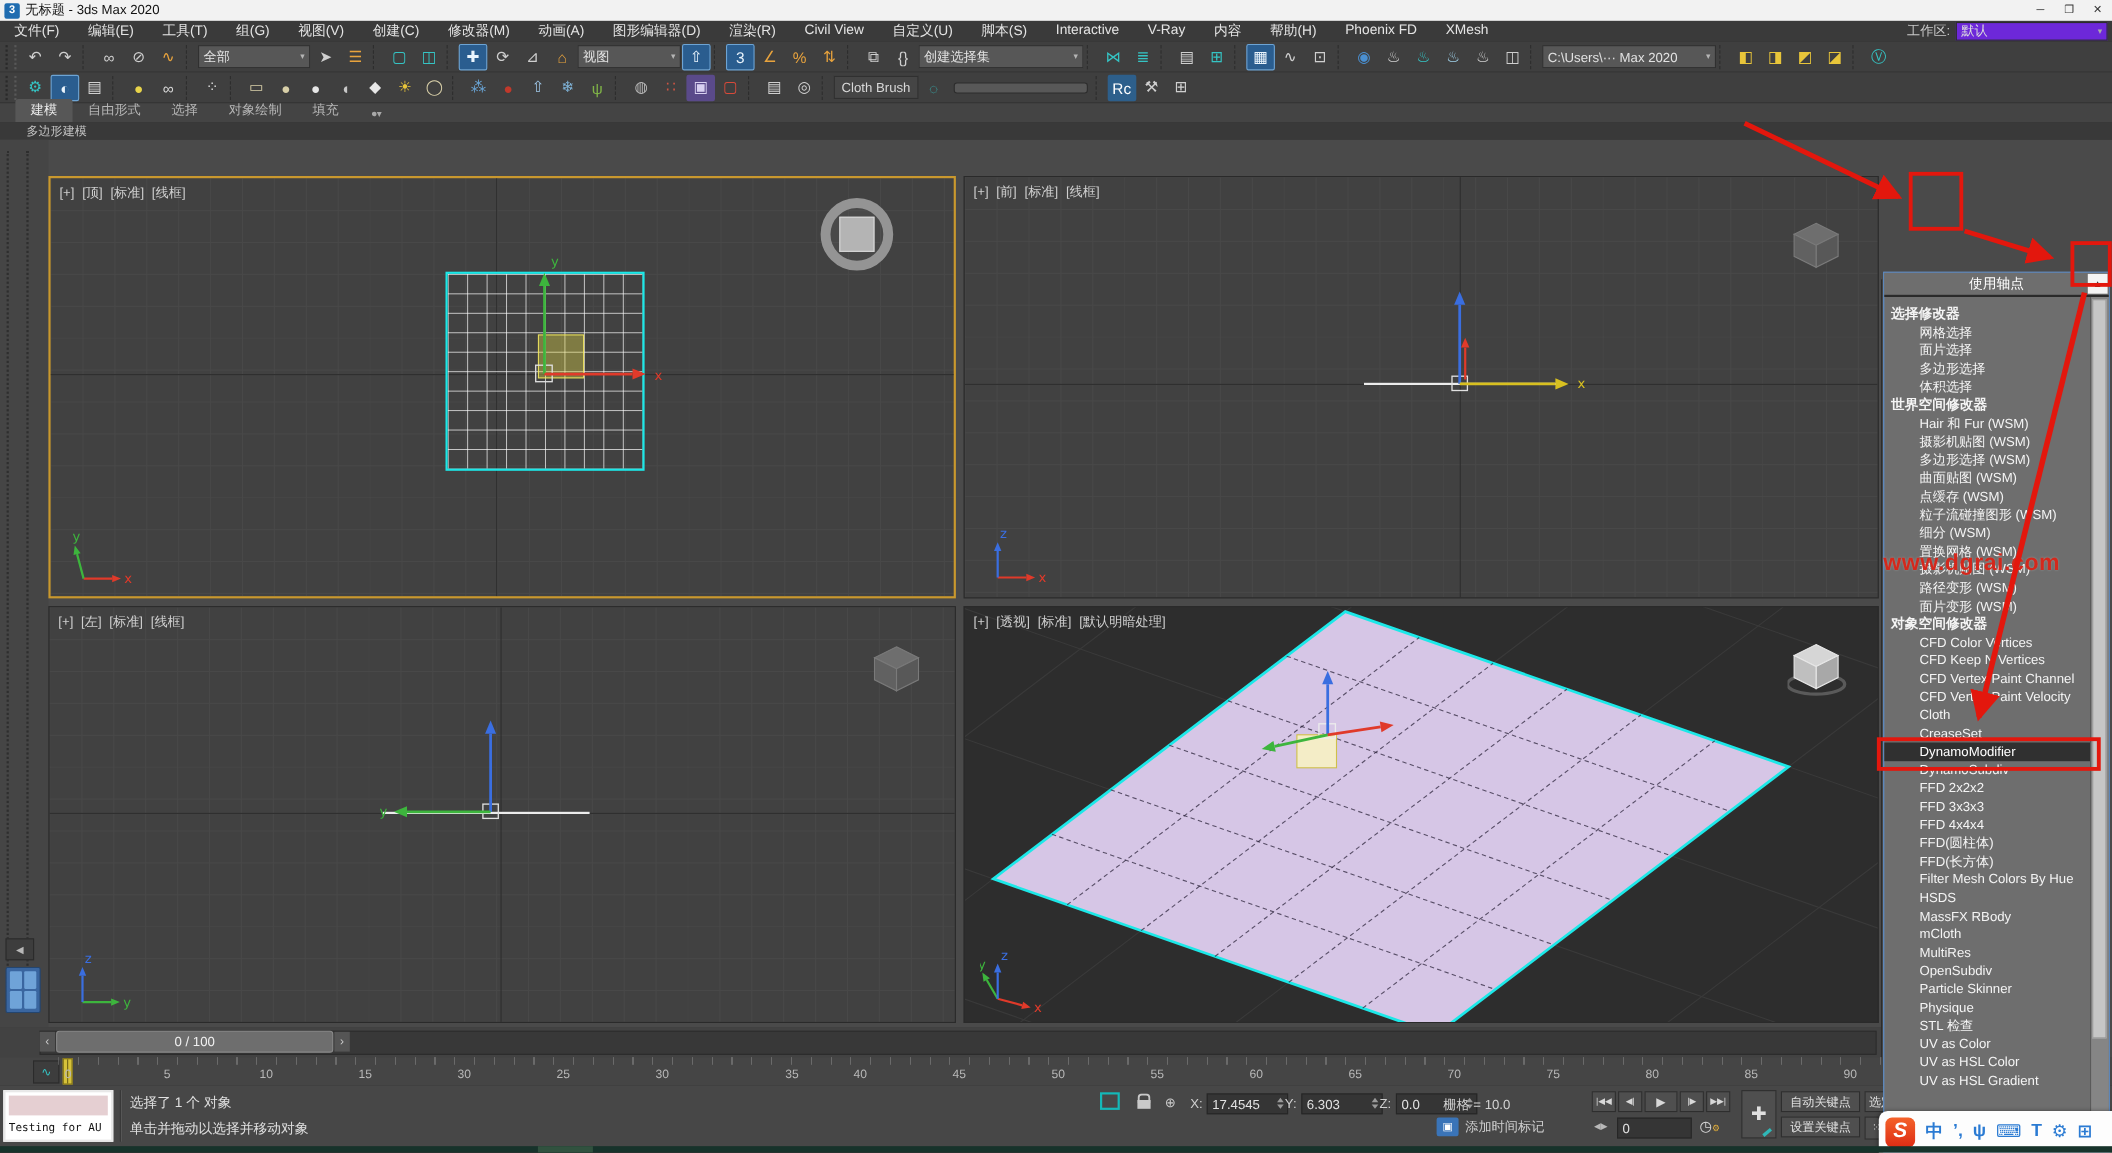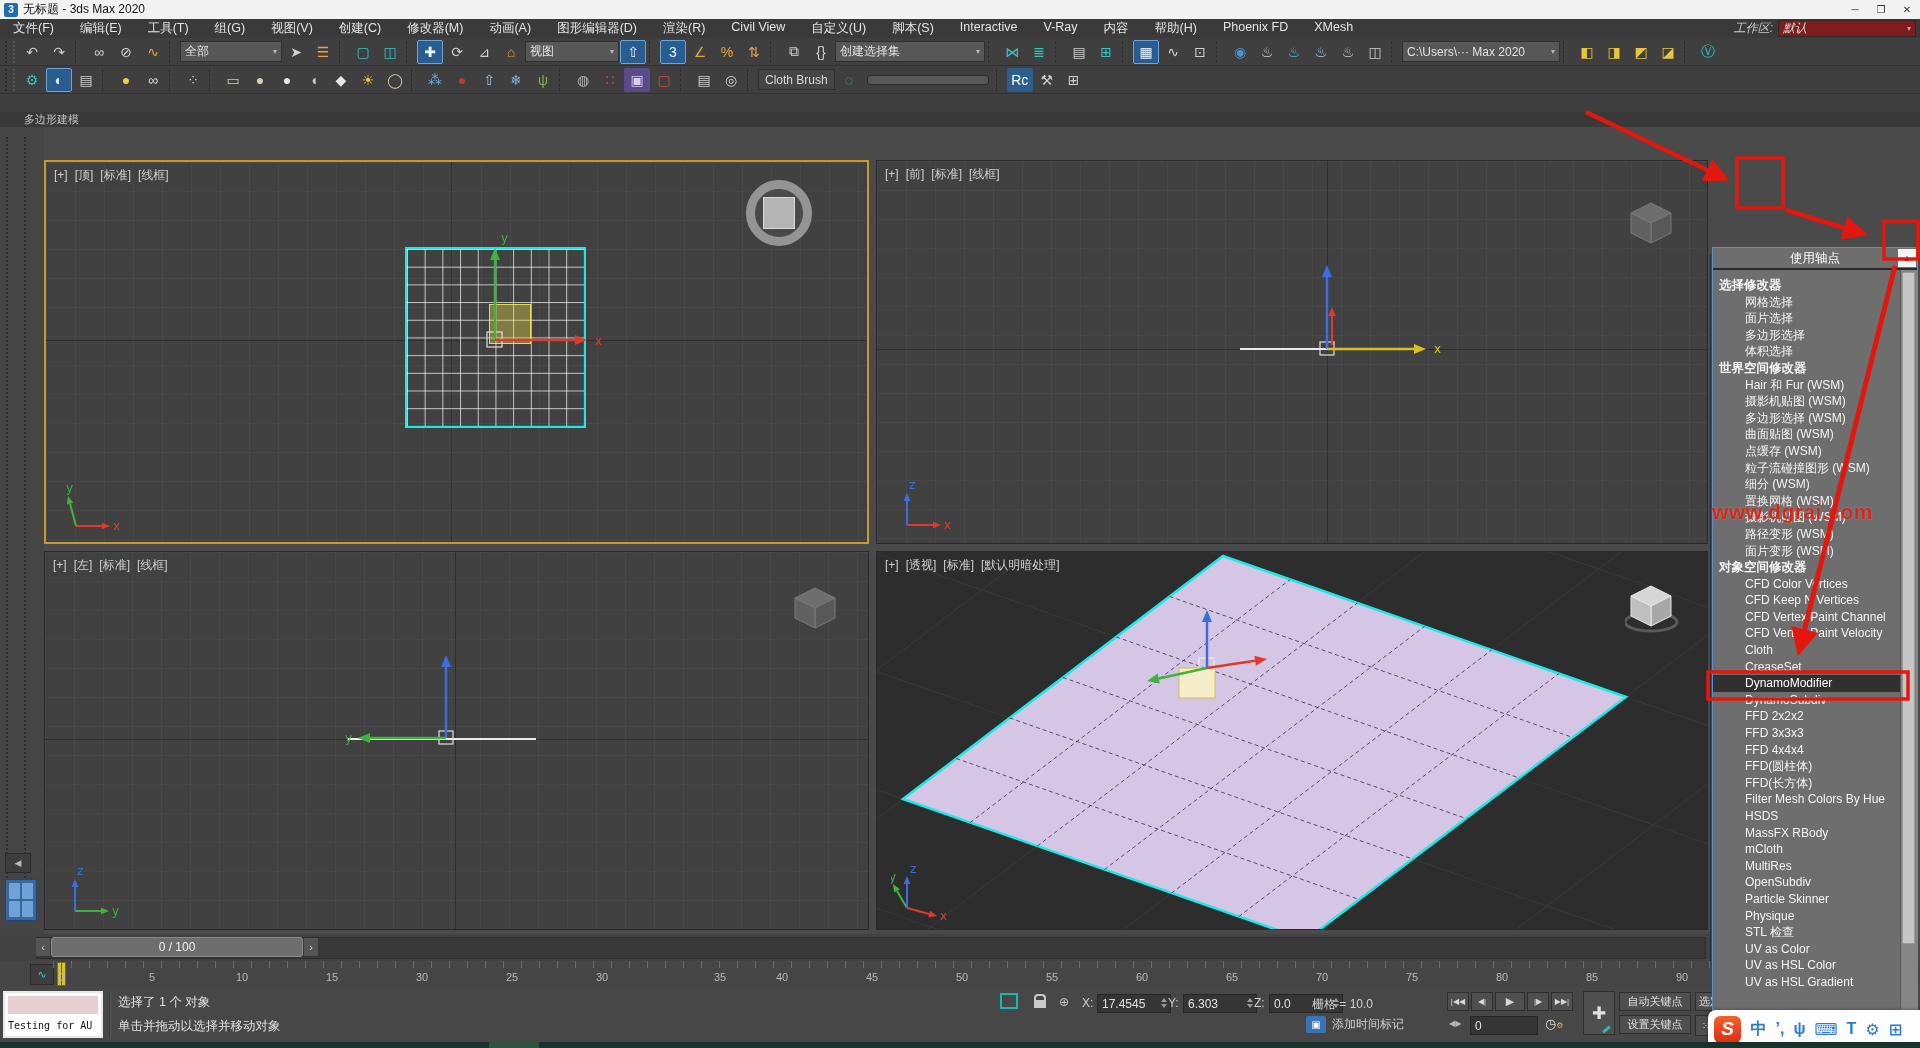--- a/index.html
+++ b/index.html
@@ -10,23 +10,23 @@
   
   #titlebar{left:0;top:0;width:1920px;height:19px;background:#f2f2f2;color:#111;display:flex;align-items:center;}
   #appbadge{width:14px;height:14px;margin:0 5px 0 4px;background:#1f6cb0;color:#fff;font-size:10px;font-weight:bold;
             display:flex;align-items:center;justify-content:center;border-radius:2px;}
   #wintitle{font-size:12px;}
   #winbtns{margin-left:auto;display:flex;}
   .winbtn{width:26px;height:19px;display:flex;align-items:center;justify-content:center;color:#333;font-size:10px;}
   
   #menubar{left:0;top:19px;width:1920px;height:19px;background:#3a3a3a;display:flex;align-items:center;border-bottom:1px solid #2e2e2e;}
   .menu-item{padding:0 13px;color:#e4e4e4;font-size:12.5px;white-space:nowrap;}
-  #workspace{margin-left:auto;display:flex;align-items:center;margin-right:4px;font-style:italic;}
+  #workspace{margin-left:auto;display:flex;align-items:center;margin-right:4px;}
   #workspace .lbl{color:#c9c9c9;margin-right:5px;}
-  #workspace .combo{width:128px;height:15px;background:#7f1d1d;border:1px solid #2c2c2c;display:flex;align-items:center;
+  #workspace .combo{width:128px;height:15px;background:#6d28d9;border:1px solid #2c2c2c;display:flex;align-items:center;
                     padding:0 4px;color:#ddd;}
   #workspace .combo b{margin-left:auto;font-size:8px;color:#aaa;}
   
   .tbrow{left:0;width:1920px;height:28px;background:#3f3f3f;border-bottom:1px solid #333;display:flex;align-items:center;gap:1px;padding-left:2px;box-sizing:border-box;}
   #tb1{top:38px;} #tb2{top:66px;}
   .tb-handle{width:6px;height:22px;margin:0 3px;border-left:2px dotted #2a2a2a;border-right:2px dotted #585858;}
   .tb-sep{width:7px;height:22px;border-left:1px dashed #2d2d2d;margin:0 2px;}
   .tb-icon{width:26px;height:24px;display:flex;align-items:center;justify-content:center;font-size:14px;color:#cfcfcf;
            border-radius:2px;flex:none;}
   .tb-icon.active{background:#2a5d8f;border:1px solid #6da4d4;box-sizing:border-box;color:#eaf4fc;}
@@ -326,20 +326,28 @@
       <i class="tb-sep"></i>
       <div class="tb-label">Cloth Brush</div>
       <div class="tb-icon" style="color: rgb(53, 196, 196);">◌</div>
       <div class="tb-slider" style="width: 120px;"></div>
       <i class="tb-sep"></i>
       <div class="tb-icon" style="color: rgb(255, 255, 255); background: rgb(45, 95, 139);">Rc</div>
       <div class="tb-icon">⚒</div>
       <div class="tb-icon">⊞</div>
     </div>
 
+  <div id="ribbontabs" class="abs">
+      <span class="rtab active">建模</span>
+      <span class="rtab">自由形式</span>
+      <span class="rtab">选择</span>
+      <span class="rtab">对象绘制</span>
+      <span class="rtab">填充</span>
+      <span id="ribbon-overflow">⏺▾</span>
+    </div>
   <div id="ribbonstrip" class="abs">
     <span>多边形建模</span>
   </div>
 
   <div id="work" class="abs">
     <div id="dockstrip" class="abs">
       <i class="dockdots" style="left:6px;"></i>
         <i class="dockdots" style="left:24px;"></i>
       <div id="vp-expand" class="abs">◀</div>
       <div id="vp-layout" class="abs">

